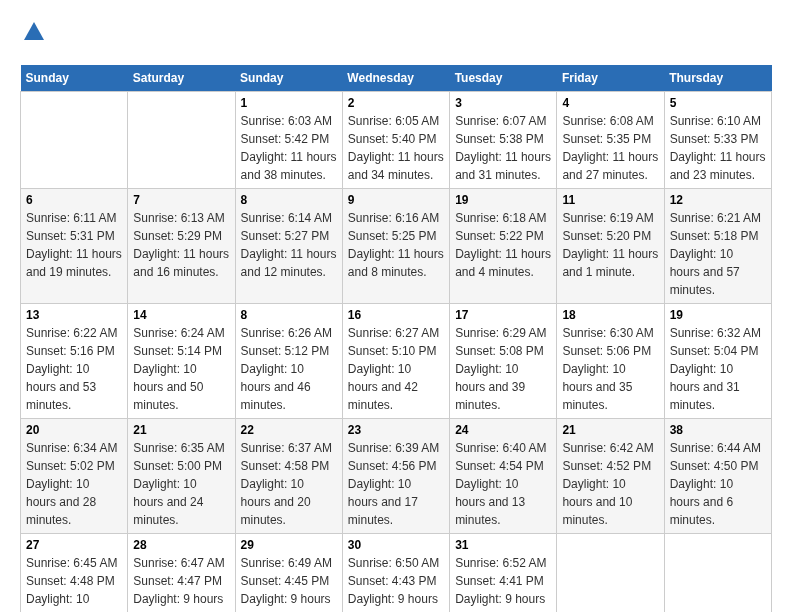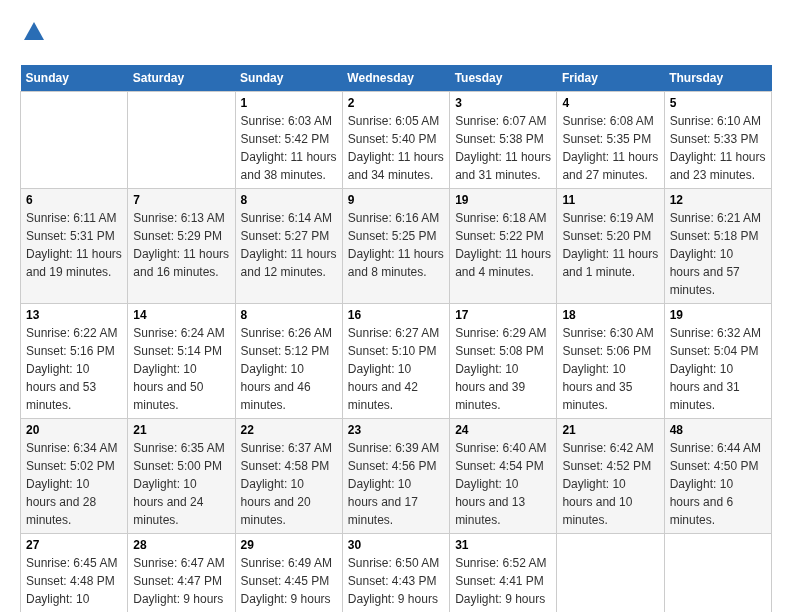--- a/index.html
+++ b/index.html
@@ -229,21 +229,21 @@
         </td>
         <td>
           <span class="day-num">24</span>
           <div class="day-info">Sunrise: 6:40 AM<br>Sunset: 4:54 PM<br>Daylight: 10 hours and 13 minutes.</div>
         </td>
         <td>
           <span class="day-num">21</span>
           <div class="day-info">Sunrise: 6:42 AM<br>Sunset: 4:52 PM<br>Daylight: 10 hours and 10 minutes.</div>
         </td>
         <td>
-          <span class="day-num">48</span>
+          <span class="day-num">38</span>
           <div class="day-info">Sunrise: 6:44 AM<br>Sunset: 4:50 PM<br>Daylight: 10 hours and 6 minutes.</div>
         </td>
       </tr>
       <tr>
         <td>
           <span class="day-num">27</span>
           <div class="day-info">Sunrise: 6:45 AM<br>Sunset: 4:48 PM<br>Daylight: 10 hours and 3 minutes.</div>
         </td>
         <td>
           <span class="day-num">28</span>

